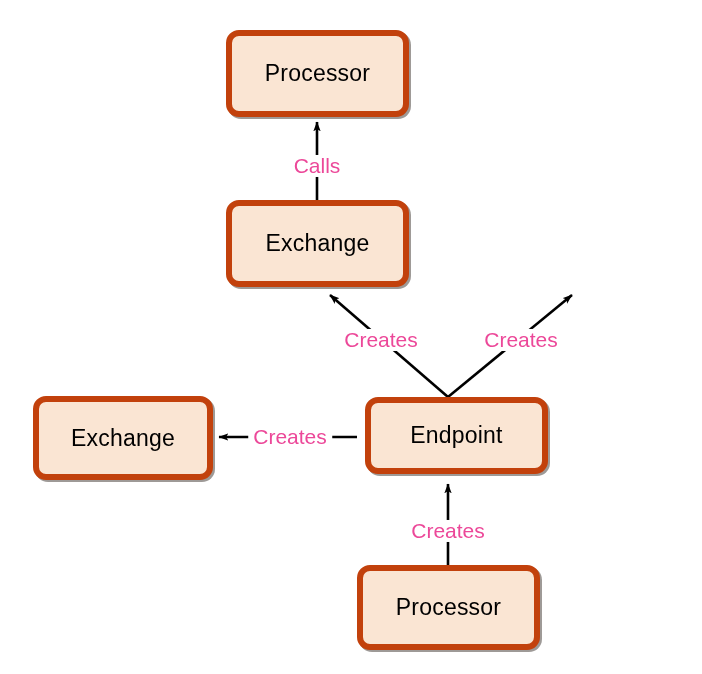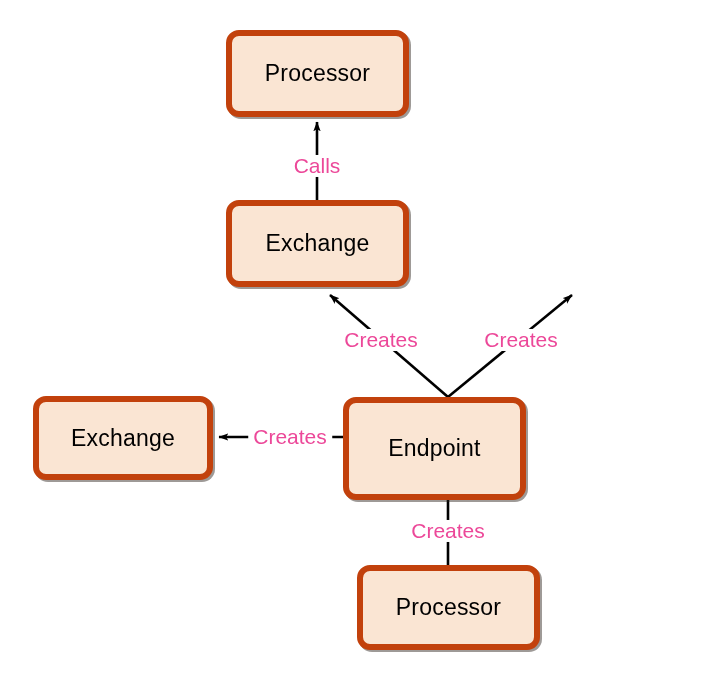--- a/index.html
+++ b/index.html
@@ -91,21 +91,21 @@
 
   <div class="node" style="left:226px; top:200px; width:183px; height:87px;">
     <span>Exchange</span>
   </div>
 
 
   <div class="node" style="left:33px; top:396px; width:180px; height:84px;">
     <span>Exchange</span>
   </div>
 
-  <div class="node" style="left:343px; top:397px; width:183px; height:103px;">
+  <div class="node" style="left:365px; top:397px; width:183px; height:77px;">
     <span>Endpoint</span>
   </div>
 
   <div class="node" style="left:357px; top:565px; width:183px; height:85px;">
     <span>Processor</span>
   </div>
 
   <div class="edge-label" style="left:317px; top:166px;">Calls</div>
 
   <div class="edge-label" style="left:381px; top:340px;">Creates</div>

